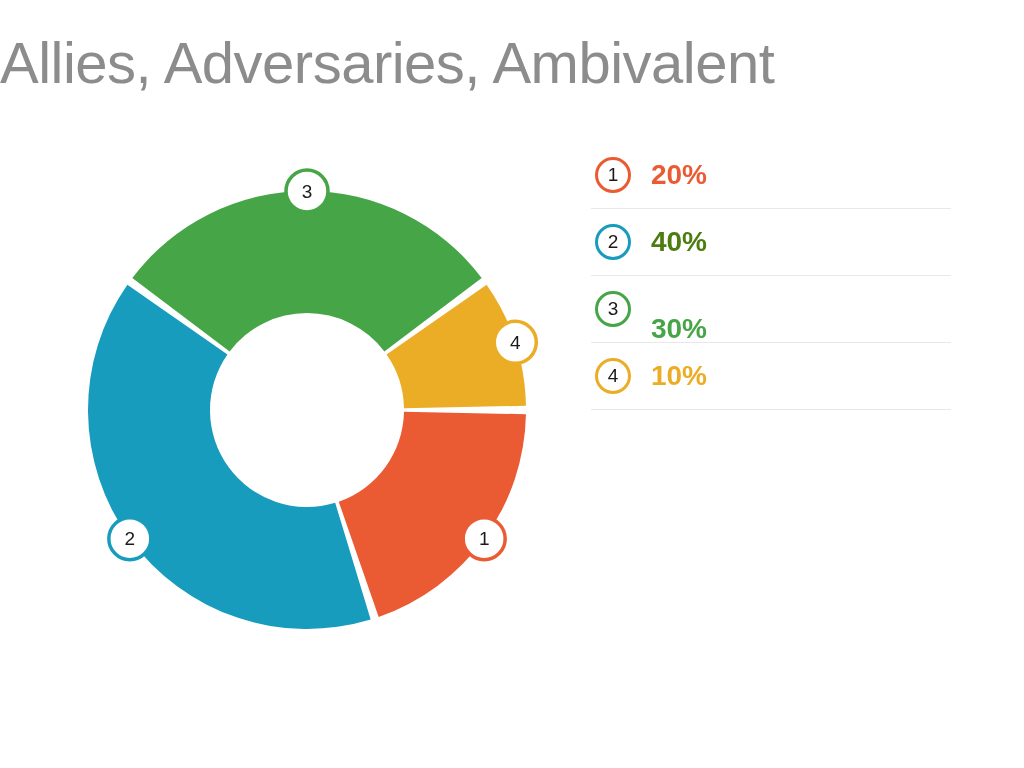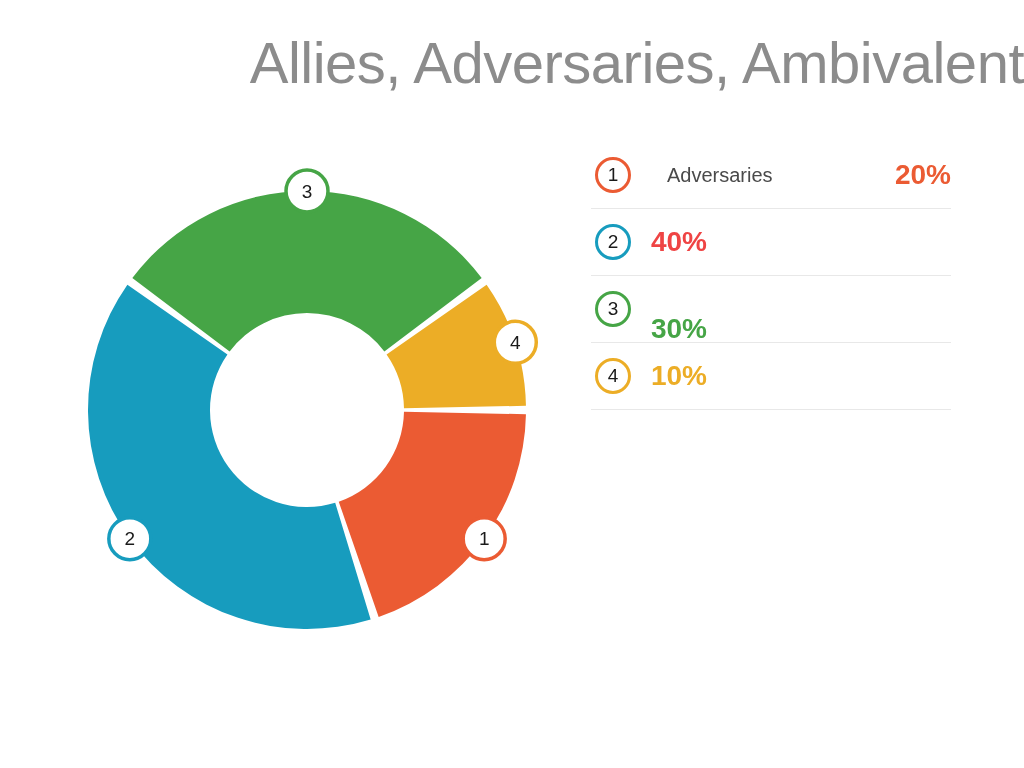--- a/index.html
+++ b/index.html
@@ -20,21 +20,21 @@
     top: 0; left: 0;
     width: 1024px;
     height: 768px;
     background: #ffffff;
   }
   #page-title {
     position: absolute;
     left: 0;
     top: 28px;
     width: 1024px;
-    text-align: right;
+    text-align: left;
     font-size: 58px;
     line-height: 70px;
     font-weight: 400;
     color: #8c8c8c;
     letter-spacing: -0.5px;
     white-space: nowrap;
   }
   #donut-chart {
     position: absolute;
     left: 68px;
@@ -129,26 +129,25 @@
             <circle cx="447.2813770686386" cy="182.32527823188644" r="21" fill="#ffffff" stroke="#ECAD26" stroke-width="3.5"></circle>
             <text x="447.2813770686386" y="182.32527823188644" text-anchor="middle" dominant-baseline="central" class="slice-bubble-text">4</text>
           </g>
         </g>
     </svg>
   </div>
 
   <div id="legend">
       <div class="legend-row" style="border-bottom-color: rgb(232, 232, 232);">
         <div class="legend-badge" style="border-color: rgb(235, 91, 51);">1</div>
-        <div class="legend-label">Adversaries</div>
         <div class="legend-value" style="color: rgb(235, 91, 51);">20%</div>
       </div>
       <div class="legend-row" style="border-bottom-color: rgb(232, 232, 232);">
         <div class="legend-badge" style="border-color: rgb(23, 156, 190);">2</div>
-        <div class="legend-value" style="color: #ef4444;">40%</div>
+        <div class="legend-value" style="color: #4d7c0f;">40%</div>
       </div>
       <div class="legend-row" style="border-bottom-color: rgb(232, 232, 232);">
         <div class="legend-badge" style="border-color: rgb(70, 165, 70);">3</div>
         <div class="legend-value" style="color: rgb(70, 165, 70); margin-top: 40px;">30%</div>
       </div>
       <div class="legend-row" style="border-bottom-color: rgb(232, 232, 232);">
         <div class="legend-badge" style="border-color: rgb(236, 173, 38);">4</div>
         <div class="legend-value" style="color: rgb(236, 173, 38);">10%</div>
       </div>
     </div>

